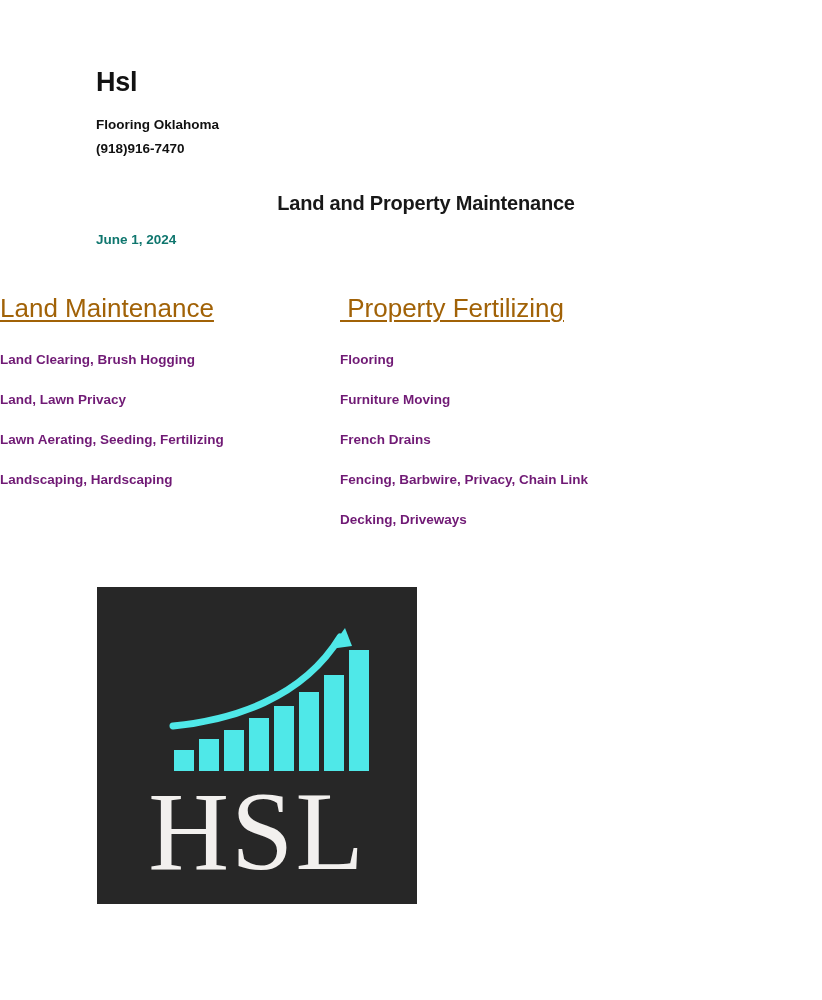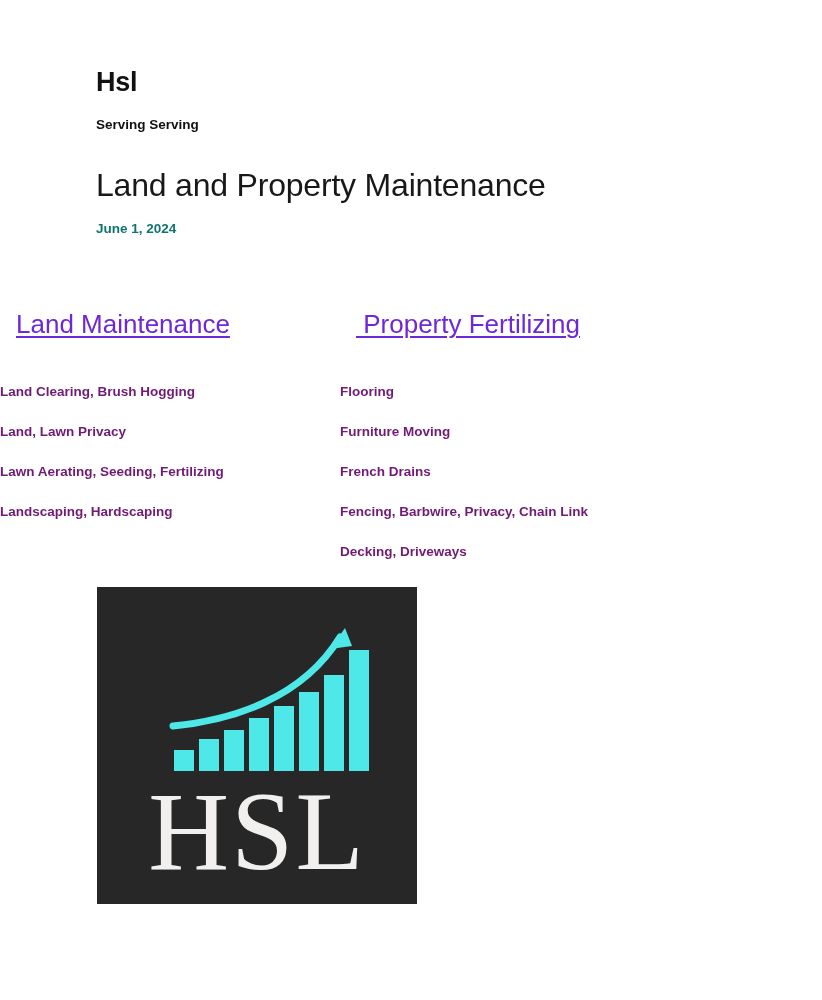--- a/index.html
+++ b/index.html
@@ -47,25 +47,26 @@
     color: #111111;
     line-height: 1.0;
   }
   .brand-sub.first { padding-top: 20px; }
   .brand-sub.second { padding-top: 11px; }
 
   
   .doc-title {
     margin: 0;
     padding-top: 36px;
-    font-size: 32px;
-    font-weight: normal;
+    font-size: 20px;
+    font-weight: bold;
     color: #181818;
     line-height: 1.15;
     letter-spacing: -0.2px;
+    text-align: center;
   }
 
   .doc-date {
     margin: 0;
     padding-top: 18px;
     font-size: 13.5px;
     font-weight: bold;
     color: #0f766e;
     line-height: 1.0;
   }
@@ -82,24 +83,24 @@
 
   .col {
     width: 340px;
     flex: 0 0 auto;
   }
   .col.right {
     width: 320px;
   }
 
   .col-heading {
-    margin: 16px;
+    margin: 0;
     font-size: 26px;
     font-weight: normal;
-    color: #6d28d9;
+    color: #a16207;
     line-height: 1.25;
     white-space: pre;
   }
   .col-heading .u {
     text-decoration: underline;
     text-underline-offset: 3px;
     text-decoration-thickness: 2px;
   }
 
   .svc-list {
@@ -142,22 +143,23 @@
 </style>
 </head>
 <body>
 
 <div class="page">
 
   <div class="content">
 
     <h1 class="brand-title">Hsl</h1>
 
-    <p class="brand-sub first">Serving Serving</p>
-
+    <p class="brand-sub first">Flooring Oklahoma</p>
+
+    <p class="brand-sub second">(918)916-7470</p>
 
     <h2 class="doc-title">Land and Property Maintenance</h2>
 
     <p class="doc-date">June 1, 2024</p>
   </div>
 
   <div class="columns">
 
     <div class="col left">
       <h3 class="col-heading"><span class="u">Land Maintenance</span></h3>

